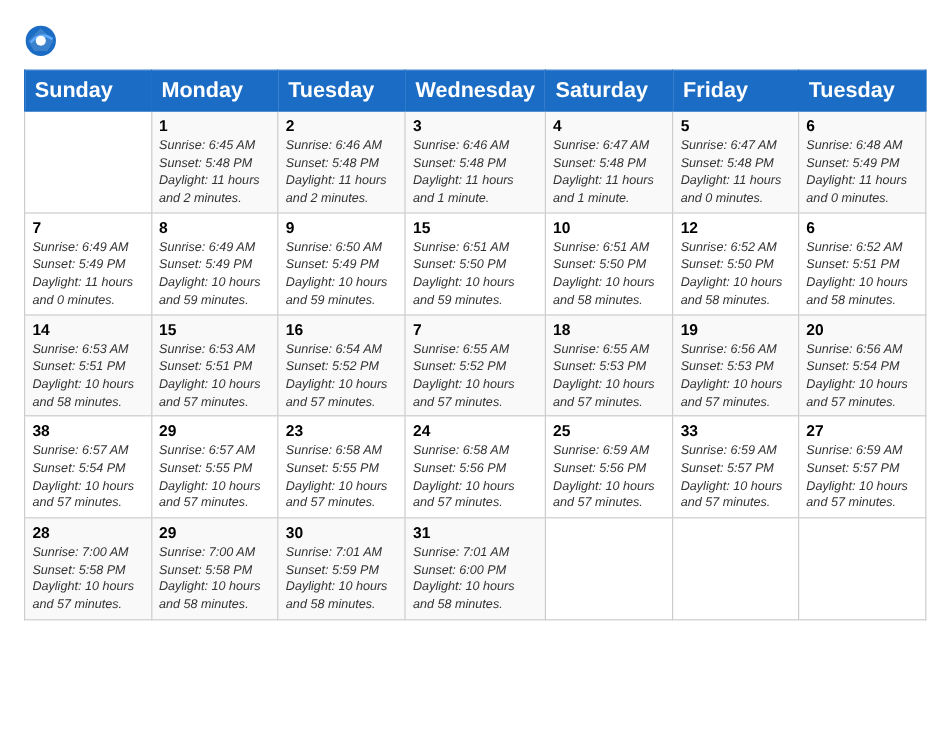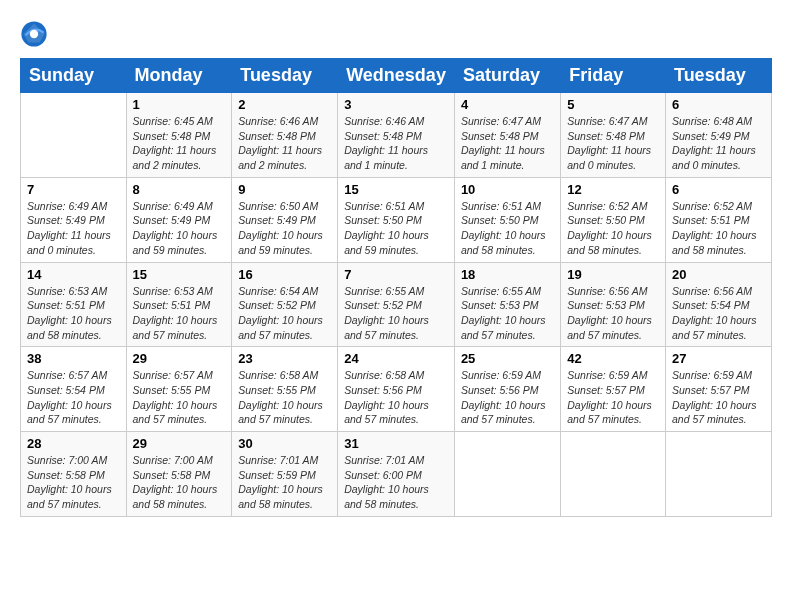--- a/index.html
+++ b/index.html
@@ -232,21 +232,21 @@
         </td>
         <td>
           <span class="day-number">24</span>
           <div class="day-info">Sunrise: 6:58 AM<br>Sunset: 5:56 PM<br>Daylight: 10 hours<br>and 57 minutes.</div>
         </td>
         <td>
           <span class="day-number">25</span>
           <div class="day-info">Sunrise: 6:59 AM<br>Sunset: 5:56 PM<br>Daylight: 10 hours<br>and 57 minutes.</div>
         </td>
         <td>
-          <span class="day-number">42</span>
+          <span class="day-number">33</span>
           <div class="day-info">Sunrise: 6:59 AM<br>Sunset: 5:57 PM<br>Daylight: 10 hours<br>and 57 minutes.</div>
         </td>
         <td>
           <span class="day-number">27</span>
           <div class="day-info">Sunrise: 6:59 AM<br>Sunset: 5:57 PM<br>Daylight: 10 hours<br>and 57 minutes.</div>
         </td>
       </tr>
       <tr>
         <td>
           <span class="day-number">28</span>

